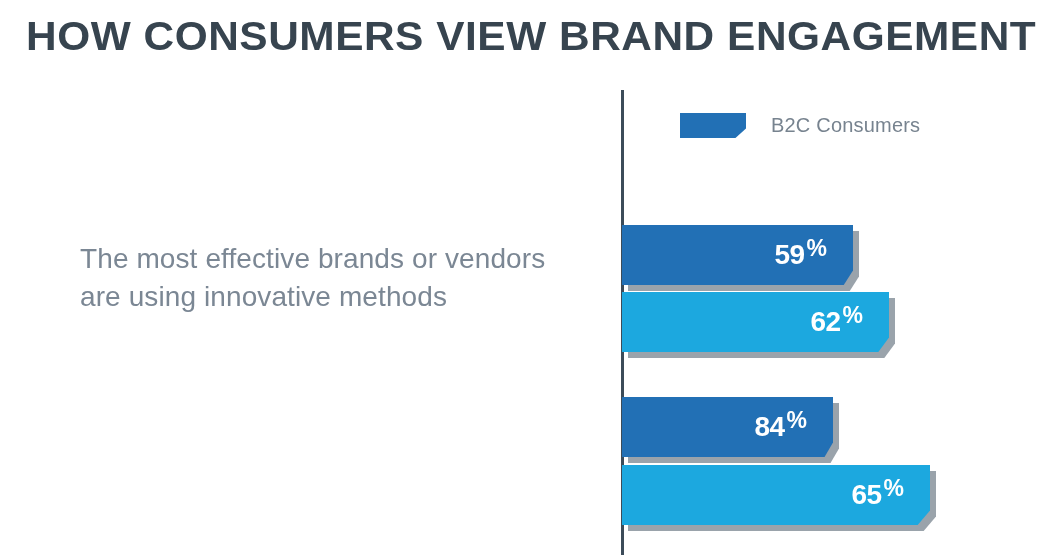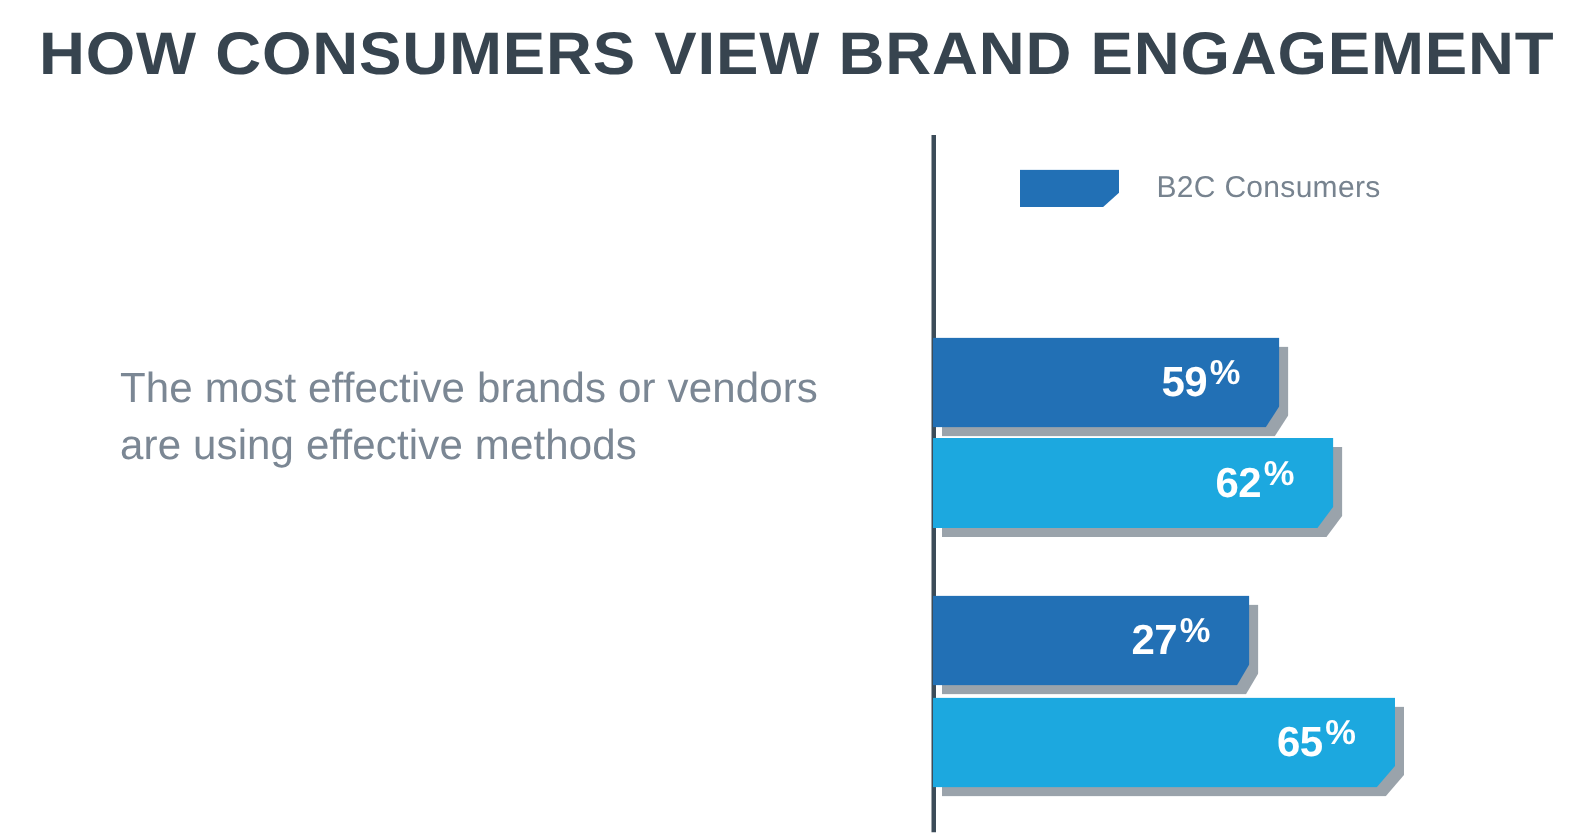--- a/index.html
+++ b/index.html
@@ -155,21 +155,21 @@
 
   <div class="legend">
     <div class="legend-row">
       <span class="legend-swatch b2c"></span>
       <span class="legend-label">B2C Consumers</span>
     </div>
   </div>
 
   <div class="cat-label cat0">
     <span class="ln">The most effective brands or vendors</span>
-    <span class="ln">are using effective methods</span>
+    <span class="ln">are using innovative methods</span>
   </div>
 
 
   <div class="bar-wrap" style="left:622px; top:225px; width:231px;">
     <div class="bar-shadow"></div>
     <div class="bar-body b2c"></div>
     <div class="bar-value">
       <span class="num">59</span>
       <span class="pct">%</span>
     </div>
@@ -181,21 +181,21 @@
     <div class="bar-value">
       <span class="num">62</span>
       <span class="pct">%</span>
     </div>
   </div>
 
   <div class="bar-wrap" style="left:622px; top:397px; width:211px;">
     <div class="bar-shadow"></div>
     <div class="bar-body b2c"></div>
     <div class="bar-value">
-      <span class="num">27</span>
+      <span class="num">84</span>
       <span class="pct">%</span>
     </div>
   </div>
 
   <div class="bar-wrap" style="left:622px; top:465px; width:308px;">
     <div class="bar-shadow"></div>
     <div class="bar-body b2b"></div>
     <div class="bar-value">
       <span class="num">65</span>
       <span class="pct">%</span>

